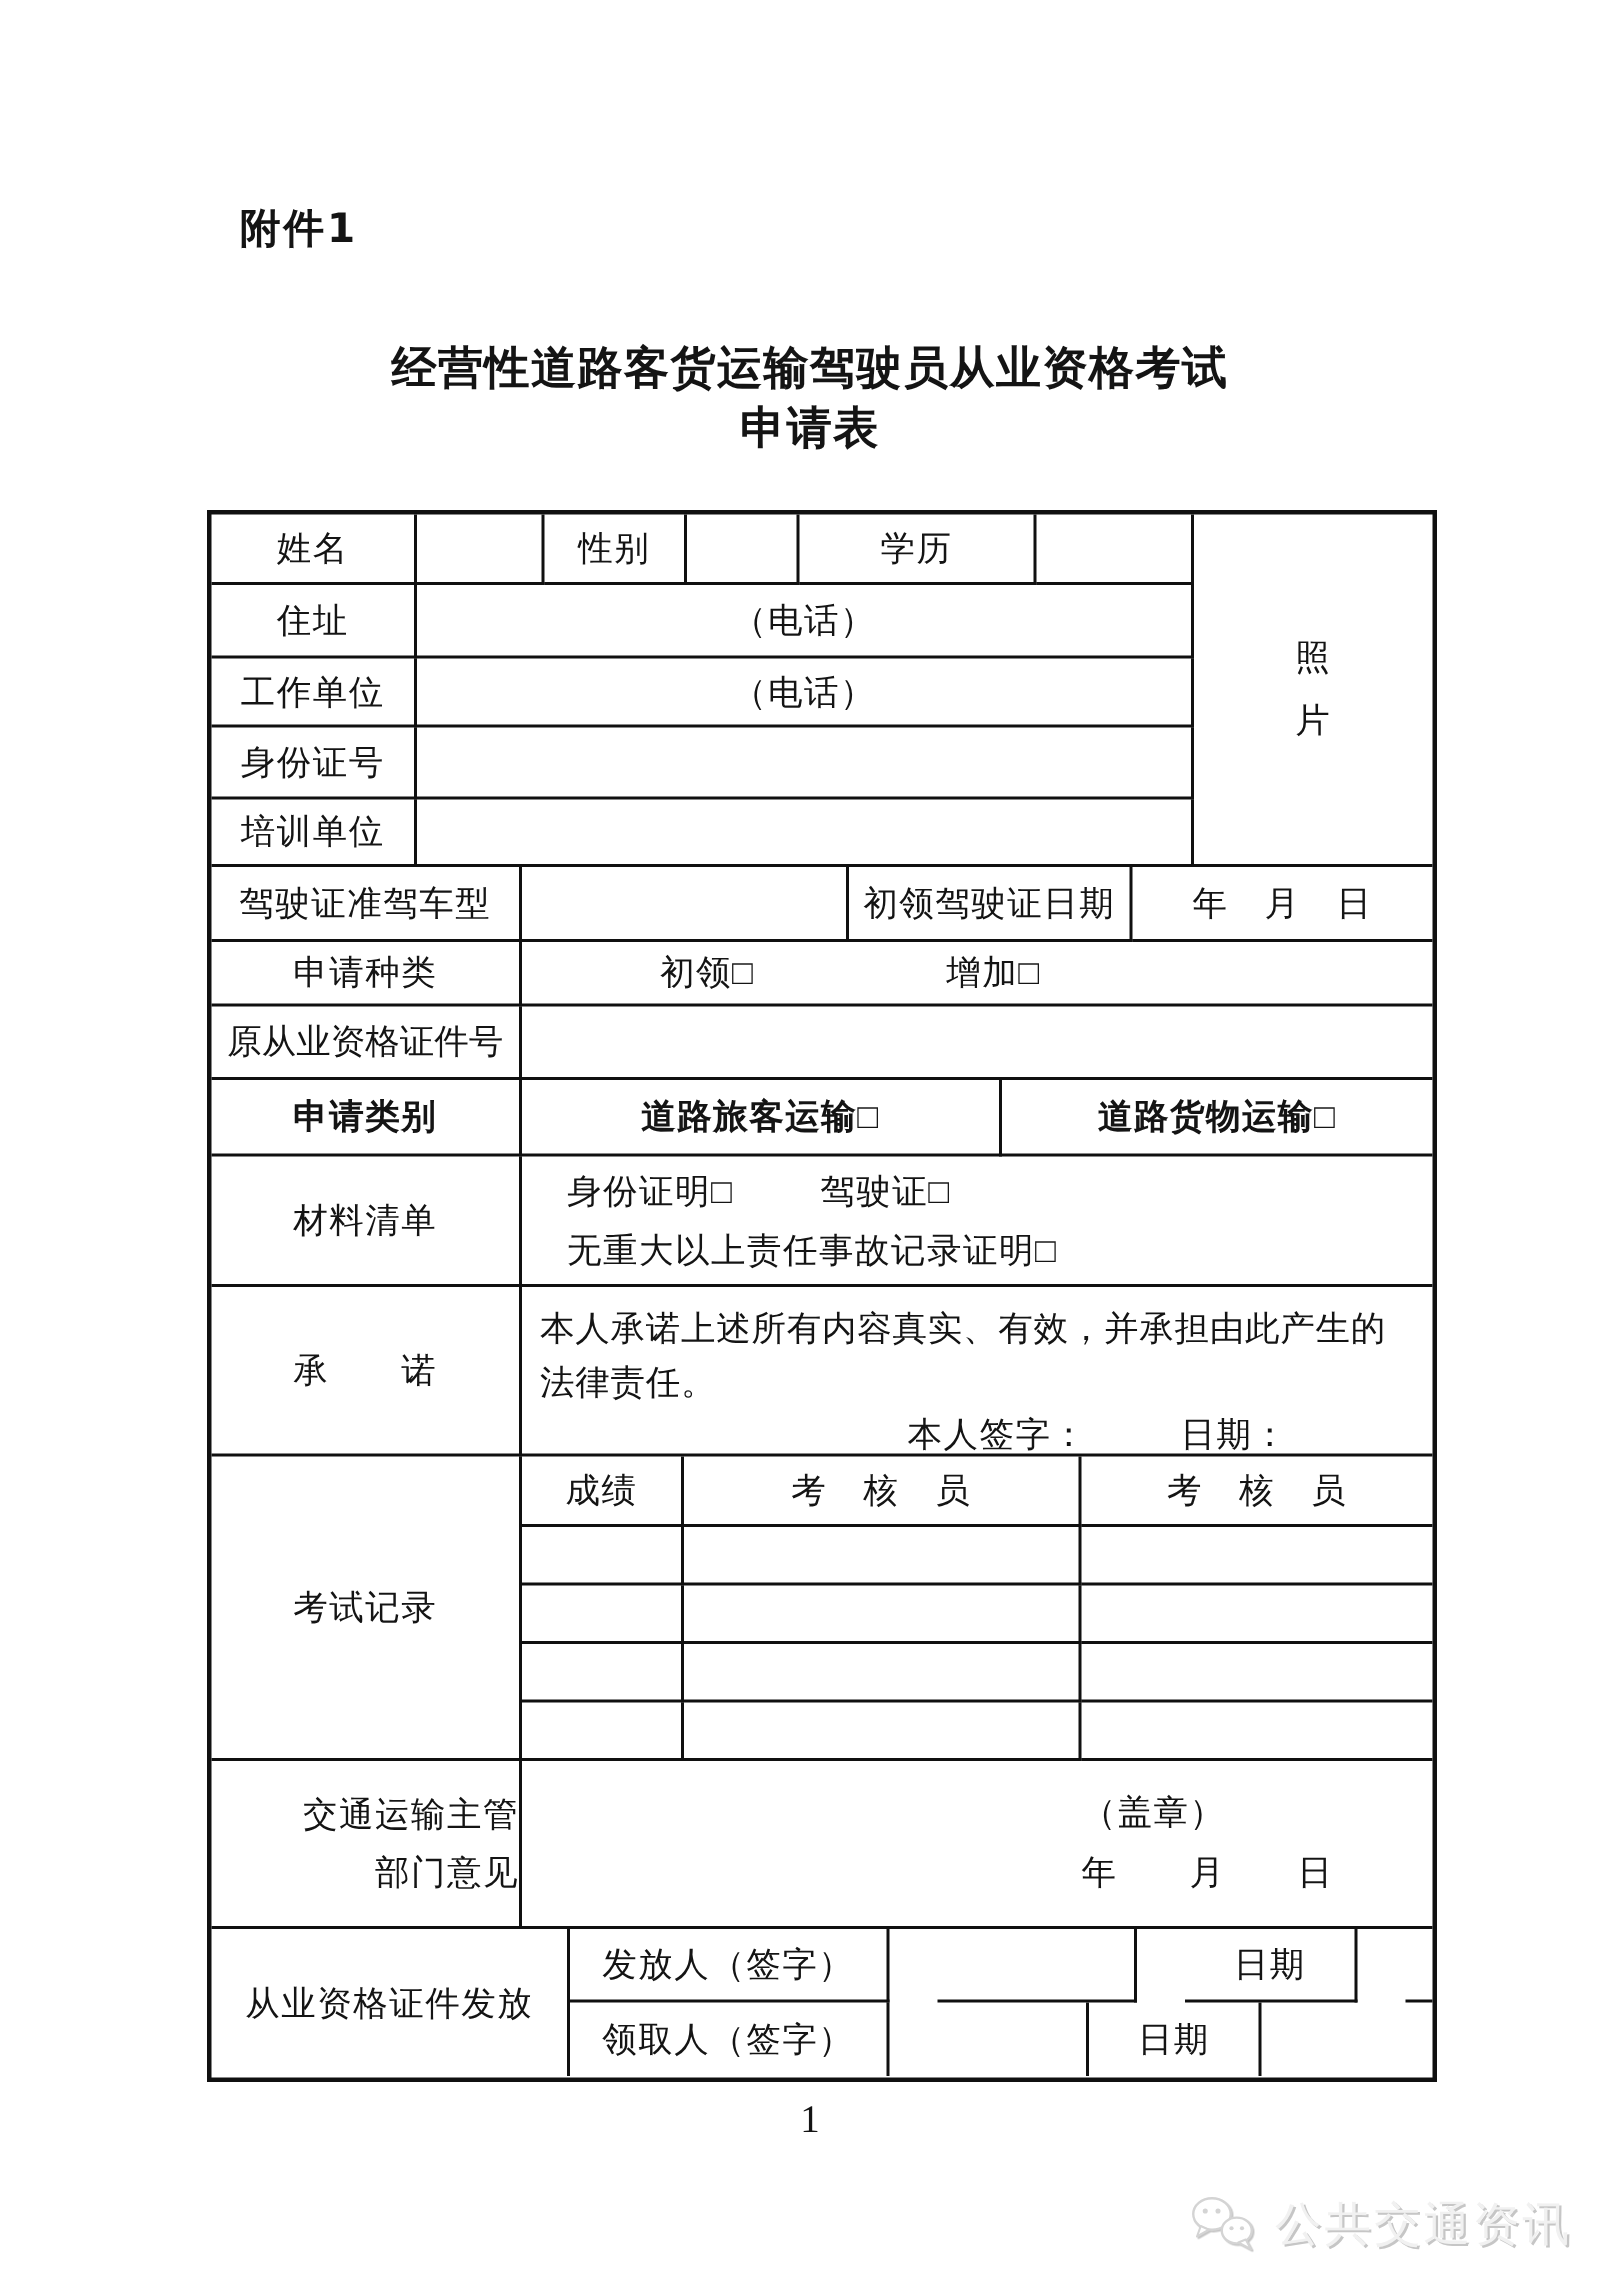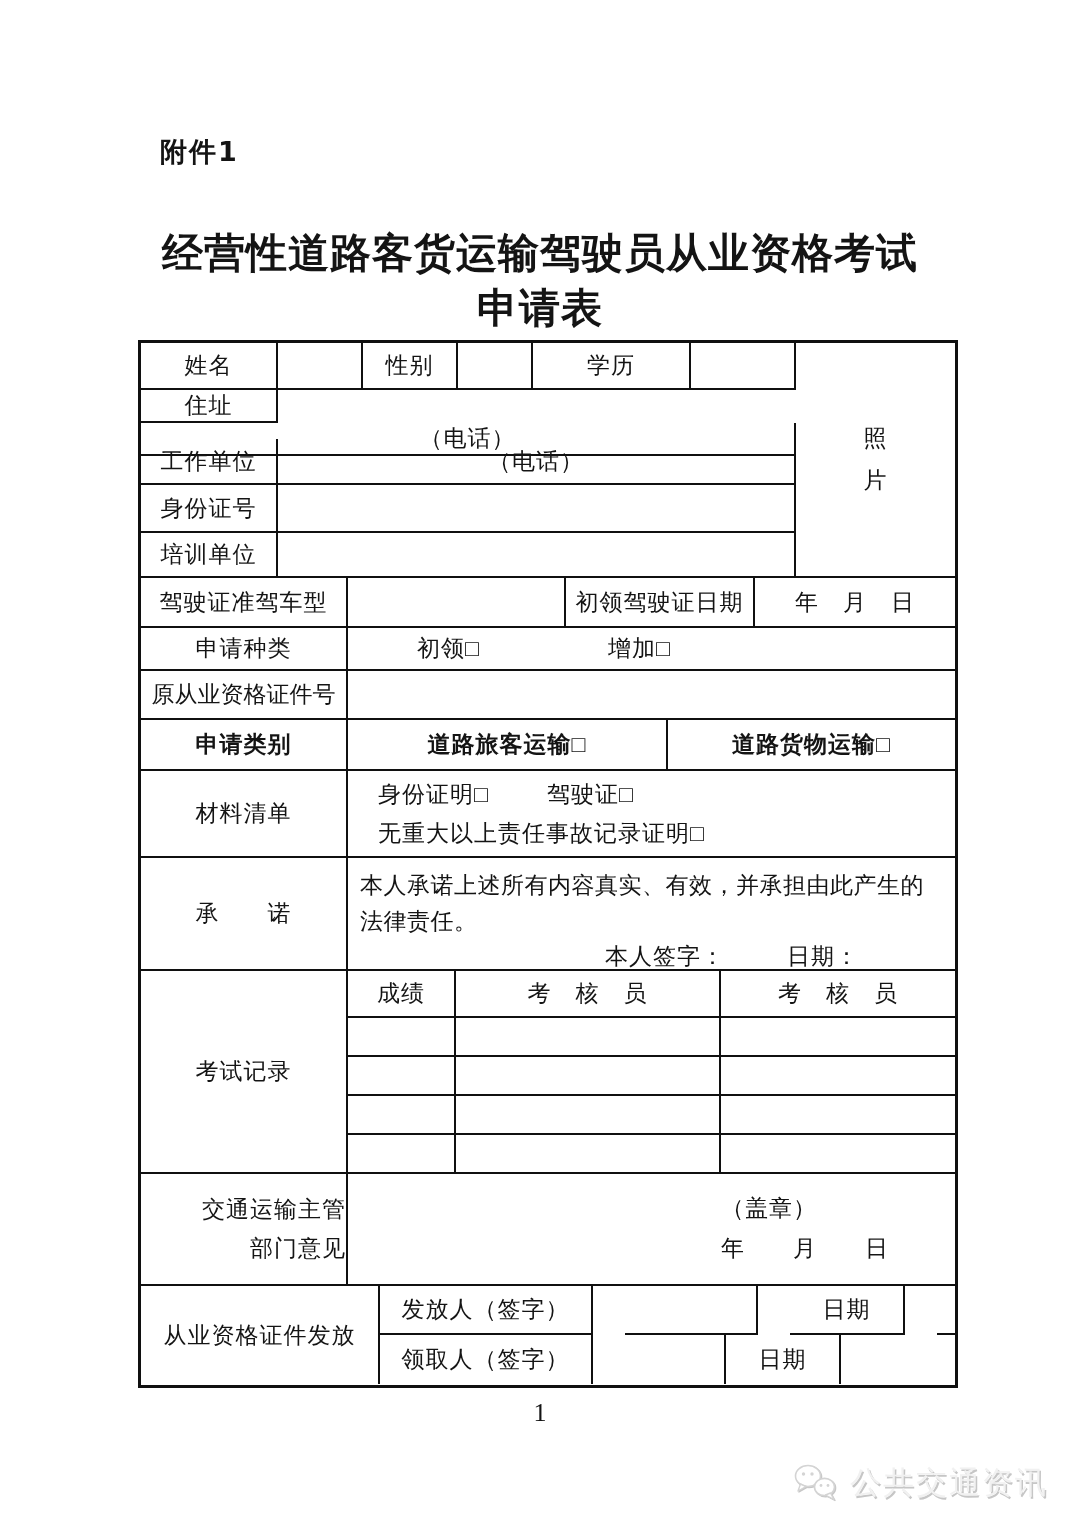--- a/index.html
+++ b/index.html
@@ -2,42 +2,42 @@
 <html><head>
 <meta charset="utf-8">
 <style>
   html,body{margin:0;padding:0;background:#ffffff;}
   .page{position:relative;width:1080px;height:1527px;background:#ffffff;overflow:hidden;
         font-family:"Liberation Serif","DejaVu Serif",serif;color:#141414;}
   .attachment{position:absolute;left:160px;top:134px;font-family:"DejaVu Sans","Liberation Sans",sans-serif;
         font-weight:bold;font-size:27px;letter-spacing:2px;}
   .title{position:absolute;left:0;width:100%;top:226px;text-align:center;
         font-family:"DejaVu Sans","Liberation Sans",sans-serif;font-weight:bold;
-        font-size:41px;line-height:1.34;letter-spacing:1px;}
+        font-size:30px;line-height:1.34;letter-spacing:1px;}
   .form{position:absolute;left:138px;top:340px;width:820px;height:1048px;box-sizing:border-box;
         border:3px solid #101010;display:flex;flex-direction:column;font-size:23px;}
   .r{display:flex;flex-shrink:0;}
   .cell{box-sizing:border-box;display:flex;align-items:center;justify-content:center;
         border-right:2px solid #101010;border-bottom:2px solid #101010;
         letter-spacing:1px;flex-shrink:0;min-width:0;}
   .noR{border-right:none;}
   .noB{border-bottom:none;}
   .grow{flex:1 1 auto;}
   .colflex{display:flex;flex-direction:column;box-sizing:border-box;flex-shrink:0;}
   .tight{letter-spacing:0;}
   .photo-cell{flex-direction:column;line-height:1.8;}
   .left-pad{justify-content:flex-start;}
   .materials-content{flex-direction:column;align-items:flex-start;justify-content:center;
         padding-left:30px;gap:8px;}
   .materials-line1{display:flex;gap:58px;}
   .promise-content{flex-direction:column;align-items:stretch;justify-content:space-between;
         padding:10px 14px 10px 12px;}
   .promise-text{line-height:1.58;letter-spacing:0.5px;}
   .promise-signline{display:flex;margin-left:245px;gap:62px;padding-bottom:2px;}
-  .kind-content{padding-left:69px;gap:128px;}
+  .kind-content{padding-left:92px;gap:128px;}
   .authority-label{flex-direction:column;line-height:1.7;align-items:flex-end;}
   .seal-block{margin-left:373px;line-height:1.75;}
   .pagenum{position:absolute;left:0;width:100%;top:1398px;text-align:center;font-size:26px;}
   .watermark{position:absolute;top:1462px;right:32px;display:flex;align-items:center;gap:10px;
         font-family:"DejaVu Sans","Liberation Sans",sans-serif;font-size:31px;letter-spacing:2px;
         color:#f1f1f1;text-shadow:1.5px 1.5px 0 #c6c6c6;}
   .wm-icon{filter:drop-shadow(1px 1px 0 #c6c6c6);}
 </style>
 </head>
 <body>
@@ -56,21 +56,21 @@
     <div class="r">
       <div class="colflex" style="width:655px;">
         <div class="r" style="height:47px;">
           <div class="cell" style="width:137px;">姓名</div>
           <div class="cell" style="width:85px;"></div>
           <div class="cell" style="width:95px;">性别</div>
           <div class="cell" style="width:75px;"></div>
           <div class="cell" style="width:158px;">学历</div>
           <div class="cell grow"></div>
         </div>
-        <div class="r" style="height:49px;flex-direction:column;">
+        <div class="r" style="height:49px;">
           <div class="cell" style="width:137px;">住址</div>
           <div class="cell grow">（电话）</div>
         </div>
         <div class="r" style="height:46px;">
           <div class="cell" style="width:137px;">工作单位</div>
           <div class="cell grow">（电话）</div>
         </div>
         <div class="r" style="height:48px;">
           <div class="cell" style="width:137px;">身份证号</div>
           <div class="cell grow"></div>

